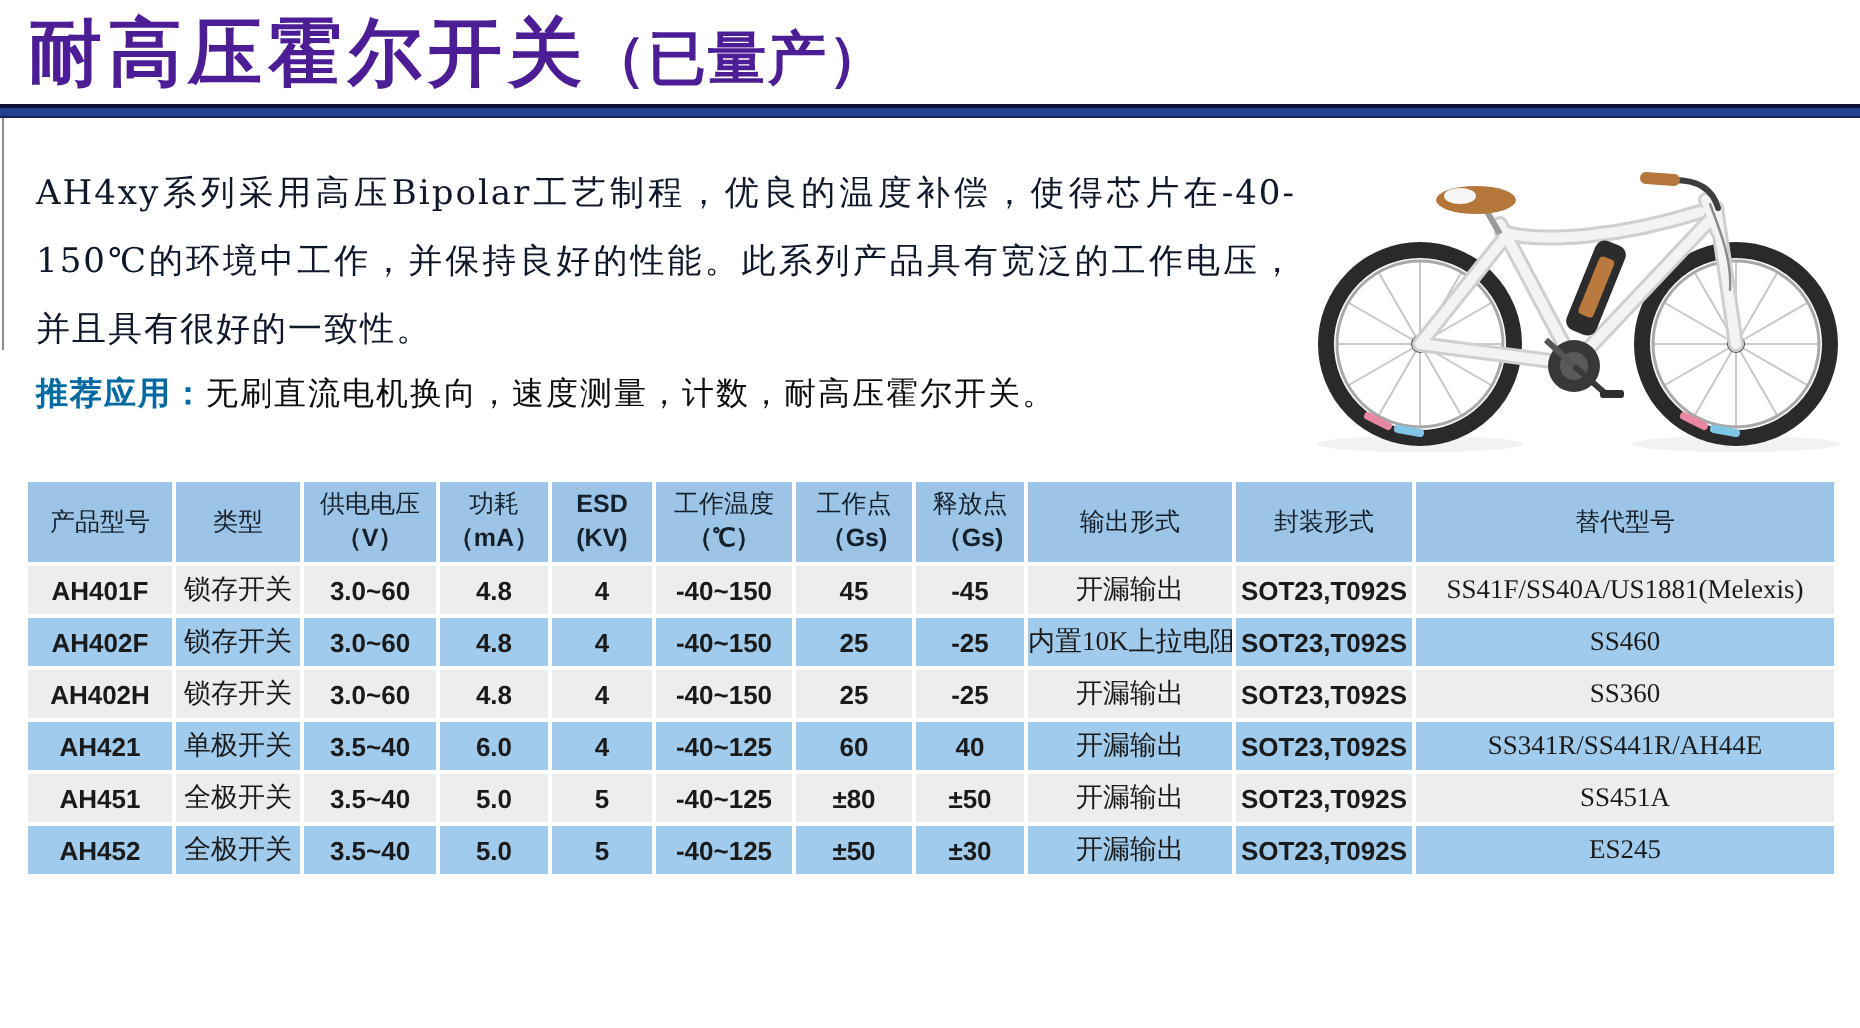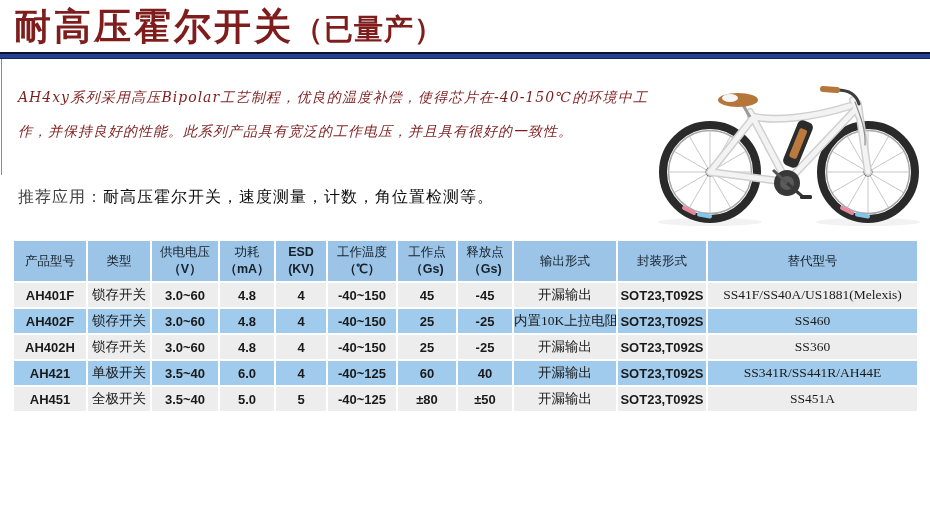--- a/index.html
+++ b/index.html
@@ -12,41 +12,41 @@
   }
   html,body{margin:0;padding:0;background:#888;}
   .slide{
     position:relative;width:930px;height:514px;background:#ffffff;
     overflow:hidden;font-family:"Liberation Sans",sans-serif;color:#111;
     margin:0 auto;
   }
   .page-title{
     position:absolute;left:14px;top:2px;
     font-family:"DejaVu Serif",serif;font-weight:bold;font-size:37px;
-    letter-spacing:3px;color:#7f1d1d;white-space:nowrap;
+    letter-spacing:3px;color:#4c1d95;white-space:nowrap;
   }
   .page-title .suffix{font-size:29px;letter-spacing:1px;}
   .title-rule{
     position:absolute;left:0;top:52px;width:930px;height:4px;
     background:var(--rule-navy);
     border-top:2px solid #0d1030;border-bottom:1px solid #17245c;
   }
   .left-vline{
     position:absolute;left:1px;top:59px;width:1px;height:116px;background:#8a8a8a;
   }
   .desc{
     position:absolute;left:18px;top:80px;width:630px;
-    font-family:"DejaVu Serif",serif;font-size:14px;line-height:34px;
-    letter-spacing:1px;color:#7f1d1d;text-align:justify;font-style:italic;
+    font-family:"DejaVu Serif",serif;font-size:17px;line-height:34px;
+    letter-spacing:1px;color:#0f172a;text-align:justify;
   }
   .app{
     position:absolute;left:18px;top:187px;width:650px;font-size:16px;
     letter-spacing:1px;white-space:nowrap;
   }
-  .app .label{font-weight:normal;font-family:"Liberation Sans",sans-serif;color:#404040;text-align:center;}
+  .app .label{font-weight:bold;font-family:"Liberation Sans",sans-serif;color:#0369a1;text-align:center;}
   .app .text{font-family:"DejaVu Serif",serif;color:#0d0d0d;}
   .bike{
     position:absolute;left:650px;top:60px;width:280px;height:175px;background:#fff;
   }
   table.tbl{
     position:absolute;left:12px;top:239px;width:907px;
     border-collapse:separate;border-spacing:2px;table-layout:fixed;
     background:#ffffff;
   }
   .tbl th{
@@ -76,21 +76,21 @@
   <div class="page-title">
     <span>耐高压霍尔开关</span><span class="suffix">（已量产）</span>
   </div>
 
   <div class="title-rule"></div>
   <div class="left-vline"></div>
 
   <div class="desc">AH4xy系列采用高压Bipolar工艺制程，优良的温度补偿，使得芯片在-40-150℃的环境中工作，并保持良好的性能。此系列产品具有宽泛的工作电压，并且具有很好的一致性。</div>
 
   <div class="app">
-    <span class="label">推荐应用：</span><span class="text">耐高压霍尔开关，速度测量，计数，角位置检测等。</span>
+    <span class="label">推荐应用：</span><span class="text">无刷直流电机换向，速度测量，计数，耐高压霍尔开关。</span>
   </div>
 
   <div class="bike">
     <svg viewBox="0 0 280 175" width="280" height="175">
 
       <ellipse cx="60" cy="162" rx="52" ry="4" fill="#f2f2f2"></ellipse>
       <ellipse cx="218" cy="162" rx="52" ry="4" fill="#f2f2f2"></ellipse>
 
       <g stroke-linecap="round">
         <g stroke="#c7c7c7" stroke-width="1">
@@ -284,16 +284,29 @@
           <td class="num">3.5~40</td>
           <td class="num">5.0</td>
           <td class="num">5</td>
           <td class="num">-40~125</td>
           <td class="num">±80</td>
           <td class="num">±50</td>
           <td class="serif">开漏输出</td>
           <td class="num">SOT23,T092S</td>
           <td class="serif">SS451A</td>
         </tr>
+        <tr class="blue">
+          <td class="num">AH452</td>
+          <td class="serif">全极开关</td>
+          <td class="num">3.5~40</td>
+          <td class="num">5.0</td>
+          <td class="num">5</td>
+          <td class="num">-40~125</td>
+          <td class="num">±50</td>
+          <td class="num">±30</td>
+          <td class="serif">开漏输出</td>
+          <td class="num">SOT23,T092S</td>
+          <td class="serif">ES245</td>
+        </tr>
       </tbody>
   </table>
 
 </div>
 
 </body></html>

